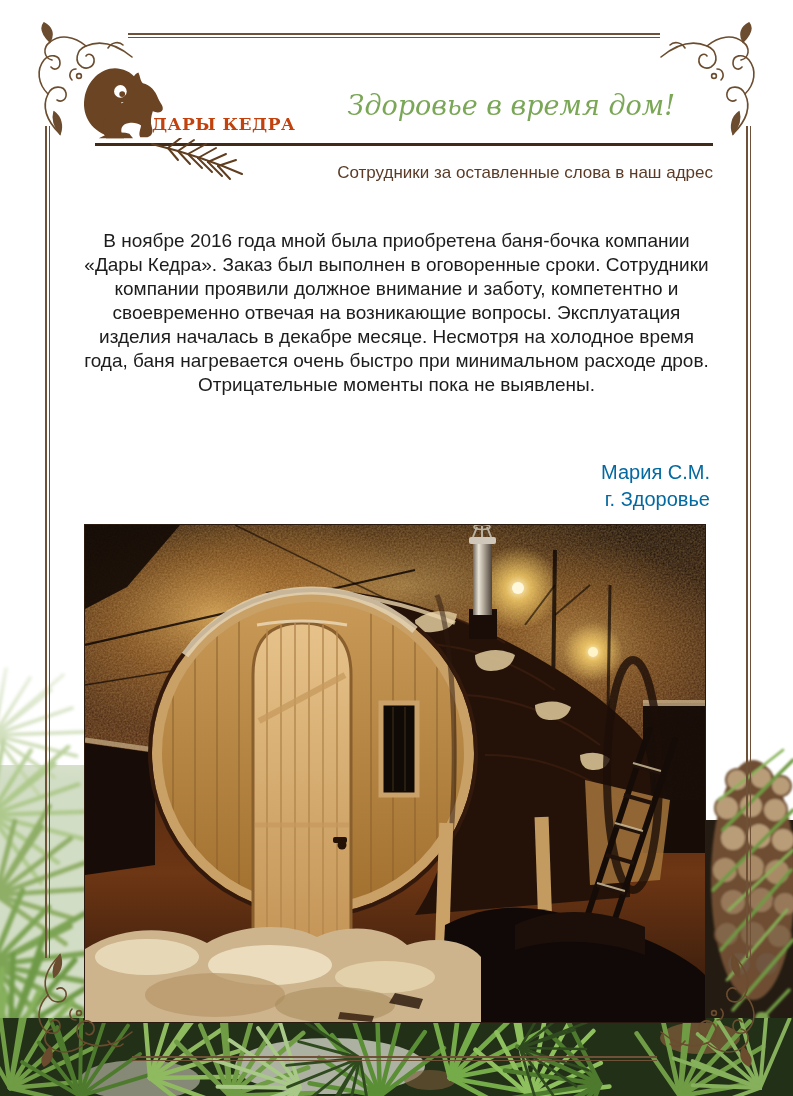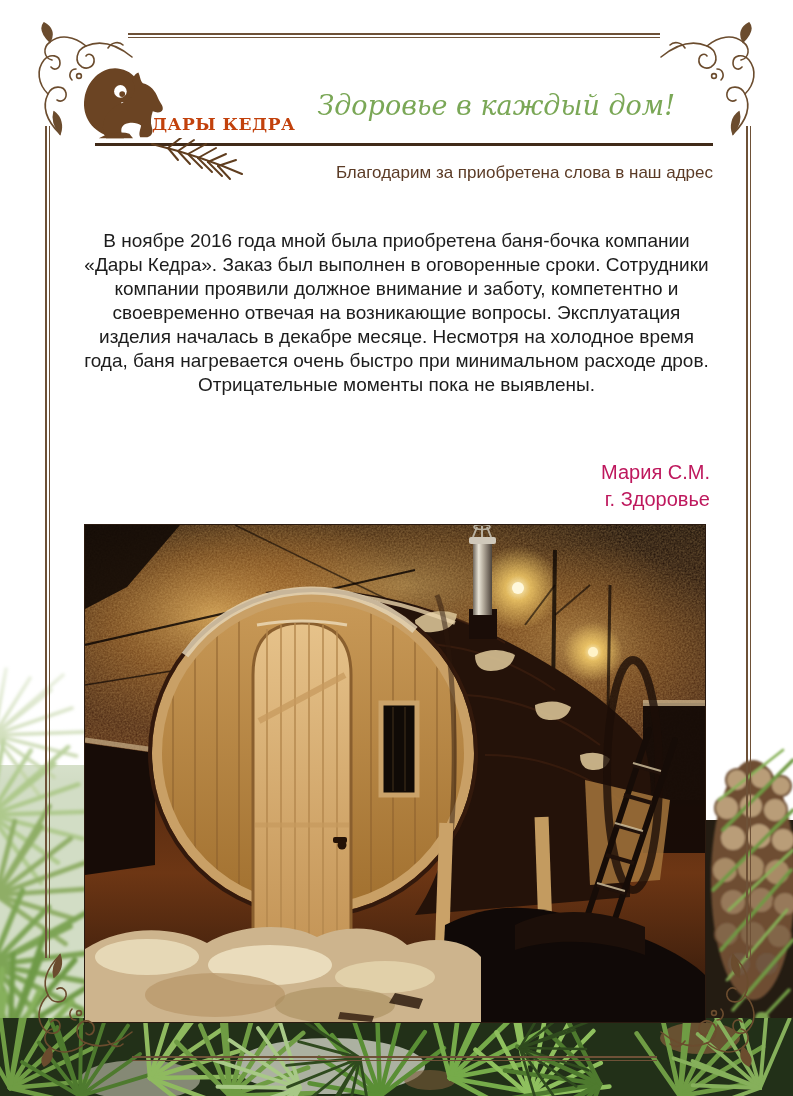--- a/index.html
+++ b/index.html
@@ -28,21 +28,21 @@
   .divider{position:absolute;left:95px;top:143px;width:618px;height:3px;background:#402a18;z-index:4;}
   .branch{position:absolute;left:150px;top:138px;width:96px;height:44px;z-index:5;}
   .tagline{position:absolute;right:118px;top:90px;z-index:5;white-space:nowrap;
            font-family:"DejaVu Serif",serif;font-style:italic;font-size:27px;color:#7aa756;}
   .subtitle{position:absolute;right:80px;top:163px;z-index:5;white-space:nowrap;
             font-size:17px;color:#5b3b26;}
   
   .testimonial{position:absolute;left:84px;top:229px;width:625px;z-index:5;
                text-align:center;font-size:19px;line-height:24px;color:#1c1c1c;}
   .signature{position:absolute;right:83px;top:459px;z-index:5;text-align:right;
-             font-size:20px;line-height:27px;color:#be185d;}
+             font-size:20px;line-height:27px;color:#0369a1;}
   
   .photo{position:absolute;left:85px;top:525px;width:620px;height:497px;z-index:3;
          outline:1px solid #2a1a10;}
   .pine-left{position:absolute;left:0;top:615px;width:88px;height:481px;z-index:1;}
   .pine-right{position:absolute;left:703px;top:640px;width:90px;height:456px;z-index:1;}
   .pine-bottom{position:absolute;left:0;top:1018px;width:793px;height:78px;z-index:2;}
   svg{display:block;}
 </style>
 </head>
 <body>
@@ -267,22 +267,22 @@
         <path d="M58,24 L76,16"></path>
         <path d="M68,28 L86,22"></path>
       <path d="M18,10 L28,22"></path>
         <path d="M28,13 L40,26"></path>
         <path d="M38,16 L52,30"></path>
       <path d="M48,20 L62,34"></path>
         <path d="M58,24 L72,38"></path>
         <path d="M68,28 L80,41"></path>
     </g>
   </svg>
-  <div class="tagline">Здоровье в каждый дом!</div>
-  <div class="subtitle">Благодарим за приобретена слова в наш адрес</div>
+  <div class="tagline">Здоровье в время дом!</div>
+  <div class="subtitle">Сотрудники за оставленные слова в наш адрес</div>
 
   <div class="testimonial">В ноябре 2016 года мной была приобретена баня-бочка компании «Дары Кедра». Заказ был выполнен в оговоренные сроки. Сотрудники компании проявили должное внимание и заботу, компетентно и своевременно отвечая на возникающие вопросы. Эксплуатация изделия началась в декабре месяце. Несмотря на холодное время года, баня нагревается очень быстро при минимальном расходе дров. Отрицательные моменты пока не выявлены.</div>
   <div class="signature">
     <div>Мария С.М.</div>
     <div>г. Здоровье</div>
   </div>
 
   <svg class="photo" viewBox="0 0 620 497">
     <defs>
       <linearGradient id="sky" x1="0" y1="0" x2="0" y2="1">

